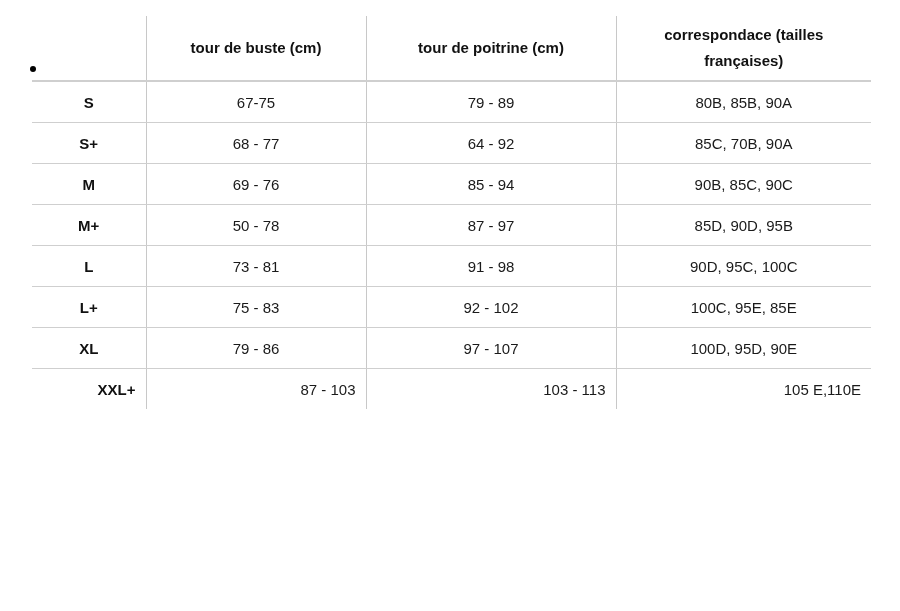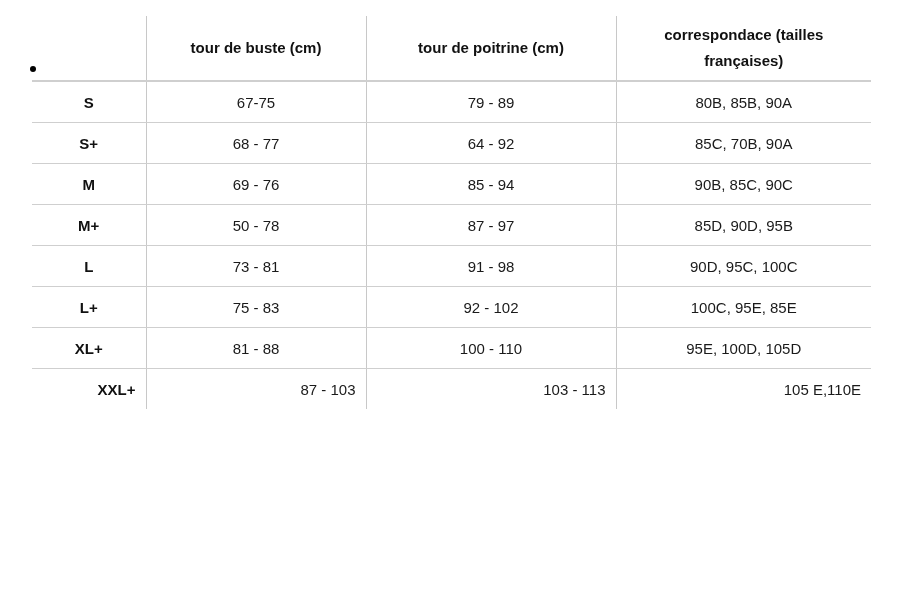--- a/index.html
+++ b/index.html
@@ -121,24 +121,24 @@
         <td>91 - 98</td>
         <td>90D, 95C, 100C</td>
       </tr>
       <tr>
         <td class="size-label">L+</td>
         <td>75 - 83</td>
         <td>92 - 102</td>
         <td>100C, 95E, 85E</td>
       </tr>
       <tr>
-        <td class="size-label">XL+</td>
-        <td>81 - 88</td>
-        <td>100 - 110</td>
-        <td>95E, 100D, 105D</td>
+        <td class="size-label">XL</td>
+        <td>79 - 86</td>
+        <td>97 - 107</td>
+        <td>100D, 95D, 90E</td>
       </tr>
       <tr>
         <td class="size-label">XXL+</td>
         <td>87 - 103</td>
         <td>103 - 113</td>
         <td>105 E,110E</td>
       </tr>
     </tbody>
 </table>
 

